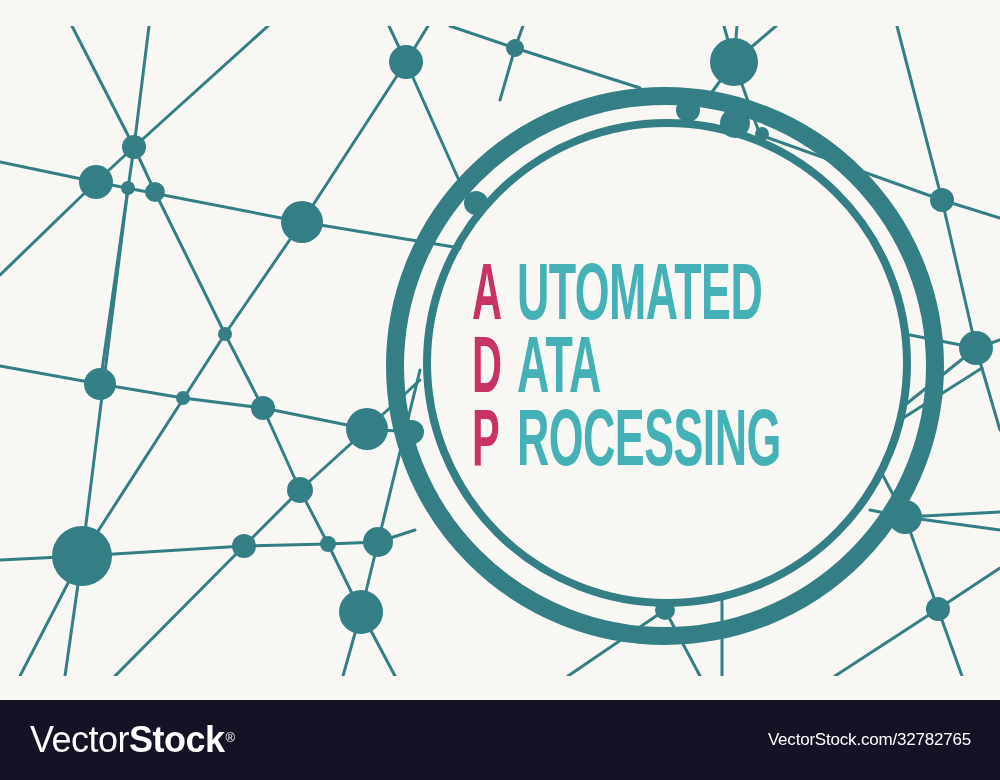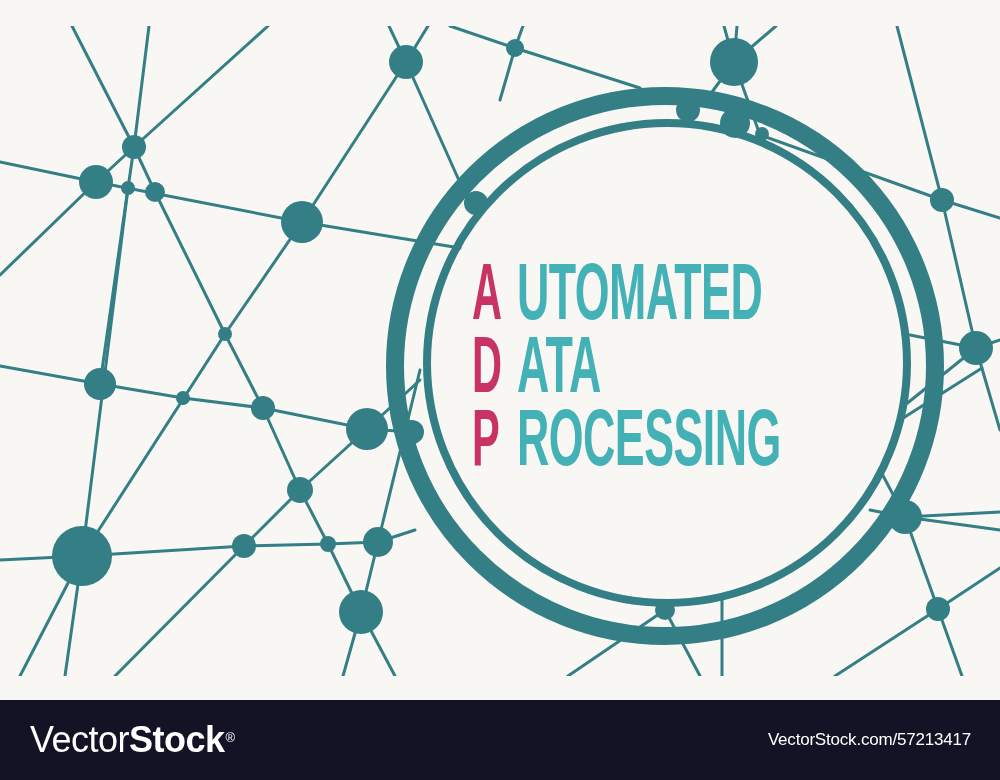--- a/index.html
+++ b/index.html
@@ -184,14 +184,14 @@
       <span class="initial">P</span>
       <span class="rest">ROCESSING</span>
     </div>
   </div>
 </div>
 
 <div class="footer">
   <div class="brand">
     <span class="light">Vector</span><span class="bold">Stock</span><sup>®</sup>
   </div>
-  <div class="credit">VectorStock.com/57213417</div>
+  <div class="credit">VectorStock.com/32782765</div>
 </div>
 
 </body></html>

